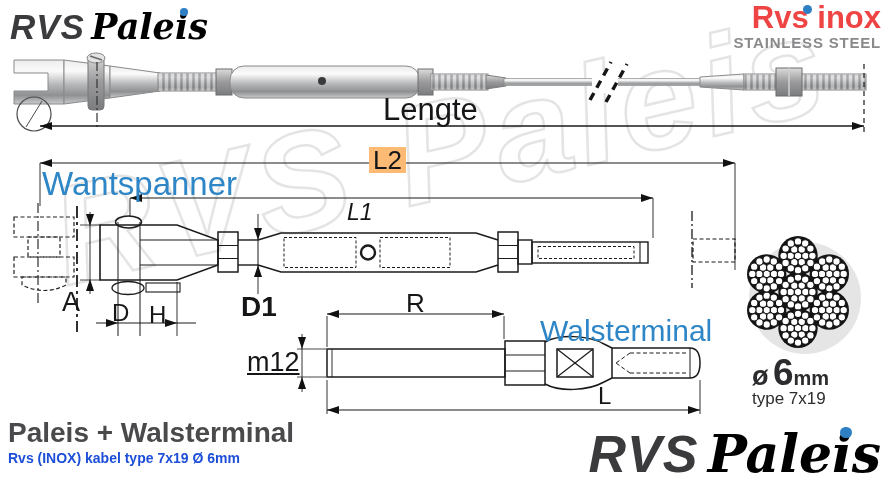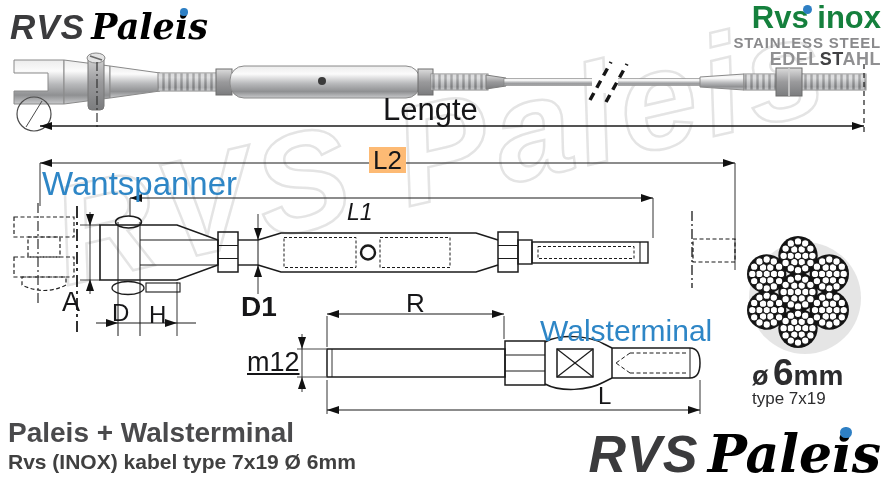--- a/index.html
+++ b/index.html
@@ -17,21 +17,21 @@
   
   .logo{position:absolute;white-space:nowrap;}
   .logo .rvs{font:bold italic 1em "Liberation Sans",sans-serif;color:#3b3b3d;letter-spacing:1px;}
   .logo .paleis{font:bold italic 1em "DejaVu Serif",serif;color:#000000;position:relative;margin-left:.18em;}
   .logo .paleis::after{content:"";position:absolute;right:17%;top:6%;width:.22em;height:.22em;
       border-radius:50%;background:#2e7fc4;}
   #logo-top{left:10px;top:6px;font-size:35px;}
   #logo-bottom{right:8px;top:423px;font-size:52px;}
 
   #header-right{position:absolute;right:8px;top:2px;text-align:right;line-height:1.05;}
-  #header-right .l1{font-weight:bold;font-size:31px;color:#15803d;position:relative;display:inline-block;}
+  #header-right .l1{font-weight:bold;font-size:31px;color:#ef4444;position:relative;display:inline-block;}
   #header-right .l1 .idot{position:absolute;right:69px;top:3px;width:9px;height:9px;border-radius:50%;background:#2e7fc4;}
   #header-right .l2{font-weight:bold;font-size:15px;color:#8a8a8c;letter-spacing:.8px;text-align:center;}
   #header-right .l3{font-weight:bold;font-size:18px;letter-spacing:.5px;}
   #header-right .l3 .g{color:#909092;} #header-right .l3 .dk{color:#414143;}
 
   
   .lbl{position:absolute;color:#161618;white-space:nowrap;line-height:1;}
   .blue{color:#2e86c6;}
   .bgw{background:#fdba74;padding:0 4px;}
 
@@ -42,25 +42,25 @@
   #dim-a{left:62px;top:289px;font-size:27px;}
   #dim-d{left:112px;top:301px;font-size:24px;}
   #dim-h{left:149px;top:303px;font-size:24px;}
   #dim-d1{left:241px;top:293px;font-size:28px;font-weight:bold;}
   #dim-r{left:406px;top:290px;font-size:26px;}
   #dim-m12{left:247px;top:349px;font-size:27px;text-decoration:underline;}
   #dim-l{left:598px;top:384px;font-size:24px;}
   #walsterminal-label{left:540px;top:316px;width:164px;text-align:right;font-size:30px;}
 
   #cable-dia{left:752px;top:354px;font-weight:bold;color:#2c2c2e;}
-  #cable-dia .sym{font-size:27px;} #cable-dia .val{font-size:37px;} #cable-dia .unit{font-size:28px;}
+  #cable-dia .sym{font-size:27px;} #cable-dia .val{font-size:37px;} #cable-dia .unit{font-size:20px;}
   #cable-type{left:752px;top:390px;font-size:17px;font-weight:normal;color:#2c2c2e;}
 
   #footer-title{left:8px;top:419px;font-size:28px;font-weight:bold;color:#4a4a4c;}
-  #footer-subtitle{left:8px;top:451px;font-size:21px;font-weight:bold;color:#404040;}
+  #footer-subtitle{left:8px;top:451px;font-size:14px;font-weight:bold;color:#1d4ed8;}
 </style>
 </head>
 <body>
 
 <div id="page">
 
   <div class="watermark">RVS Paleis</div>
 
   <svg id="art" width="889" height="486" viewBox="0 0 889 486">
     <defs>
@@ -380,21 +380,20 @@
       </g>
   </svg>
 
   <div id="logo-top" class="logo">
     <span class="rvs">RVS</span><span class="paleis">Paleis</span>
   </div>
 
   <div id="header-right">
     <div class="l1"><span>Rvs inox</span><span class="idot"></span></div>
     <div class="l2">STAINLESS STEEL</div>
-    <div class="l3"><span class="g">EDEL</span><span class="dk">ST</span><span class="g">AHL</span></div>
   </div>
 
   <div id="lengte-label" class="lbl">Lengte</div>
 
   <div id="wantspanner-label" class="lbl blue">Wantspanner</div>
   <div id="dim-l2" class="lbl bgw">L2</div>
   <div id="dim-l1" class="lbl">L1</div>
   <div id="dim-a" class="lbl">A</div>
   <div id="dim-d" class="lbl">D</div>
   <div id="dim-h" class="lbl">H</div>

